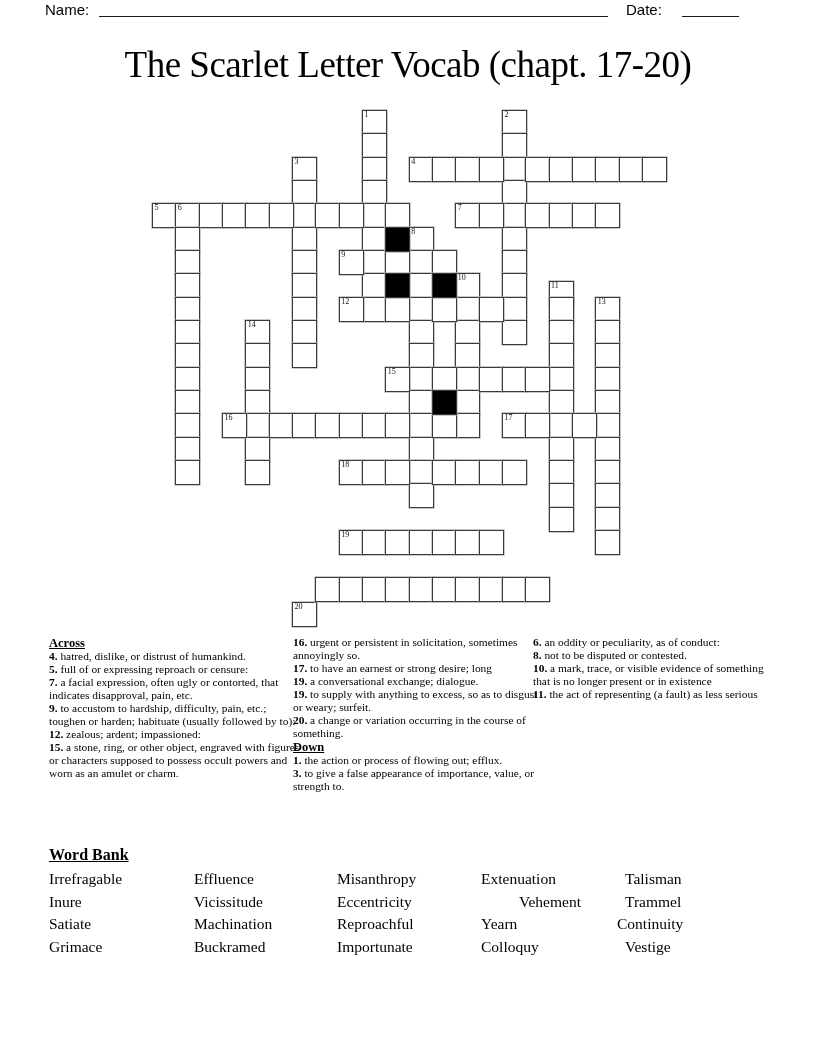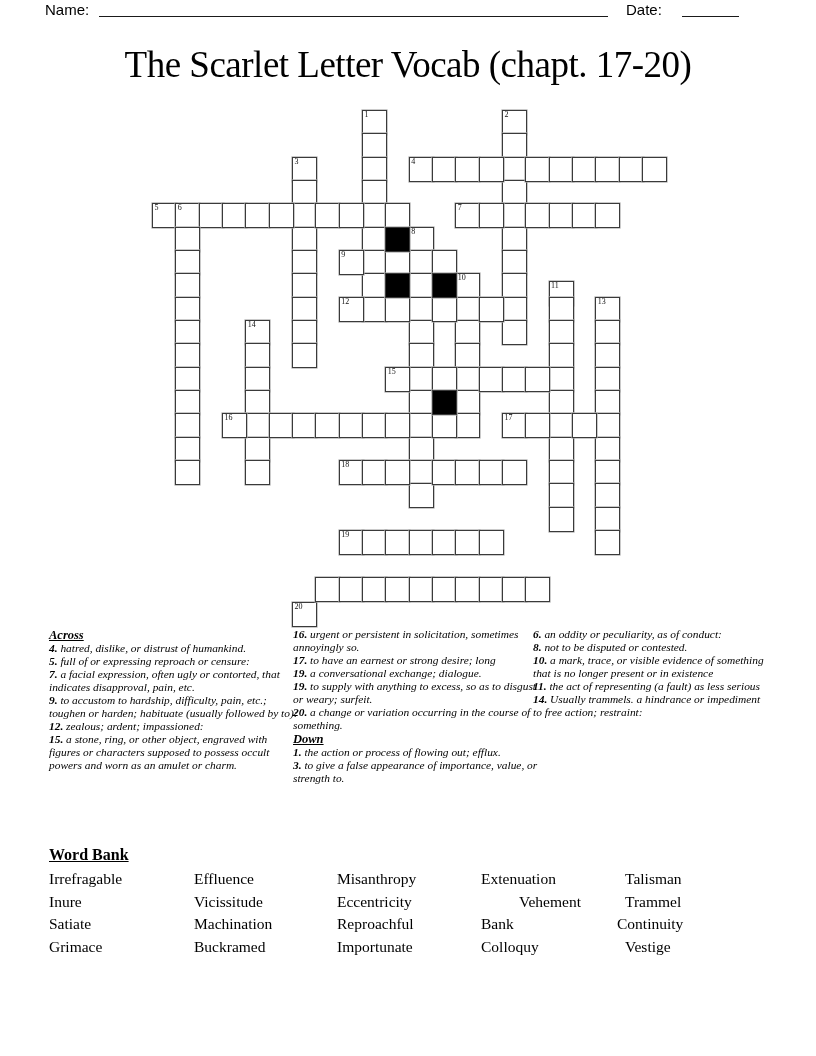--- a/index.html
+++ b/index.html
@@ -30,21 +30,21 @@
     border:1.7px solid #3a3a3a; background:#ffffff;
     box-shadow:0 0 0 0.6px #a8a8a8;
   }
   .cell.black { background:#000000; }
   .cell .num {
     position:absolute; top:0px; left:1.5px;
     font-size:8px; line-height:8px; font-family:"Liberation Serif", serif; color:#111;
   }
   
   #clues { position:absolute; left:0; top:628px; width:816px; }
-  .clue-col { position:absolute; top:0;font-style:italic; }
+  .clue-col { position:absolute; top:8px; }
   #clue-col-1 { left:49px;  width:251px; }
   #clue-col-2 { left:293px; width:245px; }
   #clue-col-3 { left:533px; width:237px; }
   .clue-heading {
     font-size:12.5px; line-height:14px; font-weight:bold; text-decoration:underline;
   }
   .clue { font-size:11.4px; line-height:13px; }
   .clue b { font-weight:bold; }
   
   #wordbank-heading {
@@ -290,21 +290,20 @@
       <div class="clue"><b>20.</b> a change or variation occurring in the course of something.</div>
       <div class="clue-heading">Down</div>
       <div class="clue"><b>1.</b> the action or process of flowing out; efflux.</div>
       <div class="clue"><b>3.</b> to give a false appearance of importance, value, or strength to.</div>
     </div>
   <div id="clue-col-3" class="clue-col">
       <div class="clue"><b>6.</b> an oddity or peculiarity, as of conduct:</div>
       <div class="clue"><b>8.</b> not to be disputed or contested.</div>
       <div class="clue"><b>10.</b> a mark, trace, or visible evidence of something that is no longer present or in existence</div>
       <div class="clue"><b>11.</b> the act of representing (a fault) as less serious</div>
-      <div class="clue"><b>14.</b> Usually trammels. a hindrance or impediment to free action; restraint:</div>
     </div>
 </div>
 
 <div id="wordbank-heading">Word Bank</div>
 <div id="wordbank">
     <div class="wb-row" style="top: 0px;">
       <span class="wb-word" style="left: 0px;">Irrefragable</span>
       <span class="wb-word" style="left: 145px;">Effluence</span>
       <span class="wb-word" style="left: 288px;">Misanthropy</span>
       <span class="wb-word" style="left: 432px;">Extenuation</span>
@@ -314,21 +313,21 @@
       <span class="wb-word" style="left: 0px;">Inure</span>
       <span class="wb-word" style="left: 145px;">Vicissitude</span>
       <span class="wb-word" style="left: 288px;">Eccentricity</span>
       <span class="wb-word" style="left: 432px; margin-left: 38px;">Vehement</span>
       <span class="wb-word" style="left: 576px;">Trammel</span>
     </div>
     <div class="wb-row" style="top: 45.4px;">
       <span class="wb-word" style="left: 0px;">Satiate</span>
       <span class="wb-word" style="left: 145px;">Machination</span>
       <span class="wb-word" style="left: 288px;">Reproachful</span>
-      <span class="wb-word" style="left: 432px;">Bank</span>
+      <span class="wb-word" style="left: 432px;">Yearn</span>
       <span class="wb-word" style="left: 568px;">Continuity</span>
     </div>
     <div class="wb-row" style="top: 68.1px;">
       <span class="wb-word" style="left: 0px;">Grimace</span>
       <span class="wb-word" style="left: 145px;">Buckramed</span>
       <span class="wb-word" style="left: 288px;">Importunate</span>
       <span class="wb-word" style="left: 432px;">Colloquy</span>
       <span class="wb-word" style="left: 576px;">Vestige</span>
     </div>
   </div>

